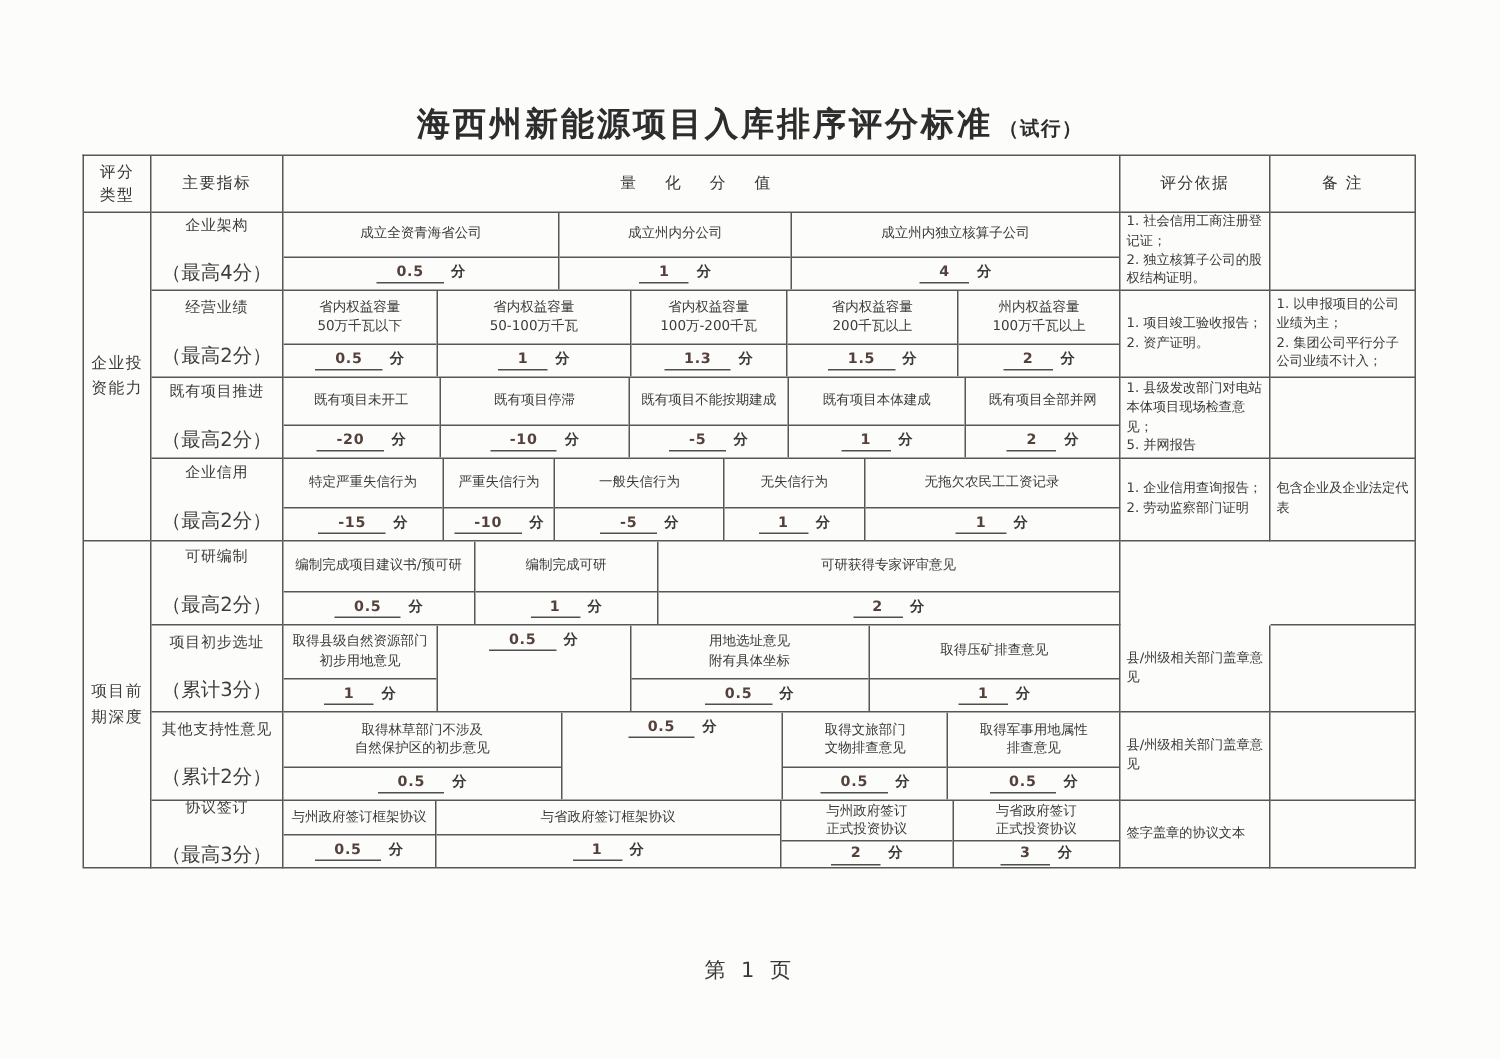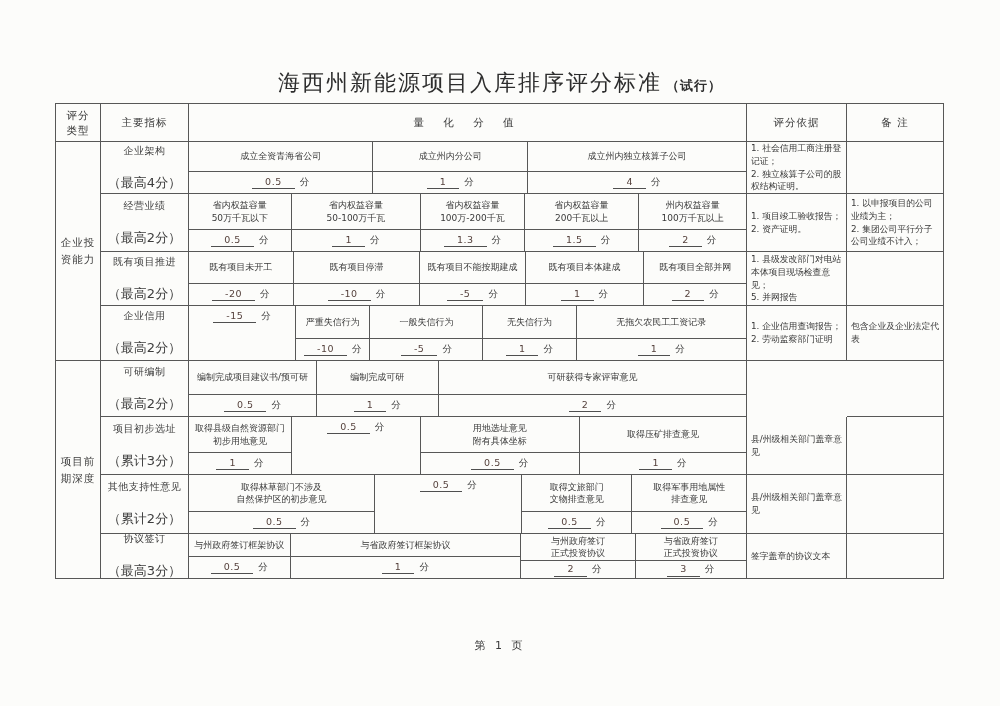--- a/index.html
+++ b/index.html
@@ -6,21 +6,21 @@
   body{
     width:1000px;height:706px;position:relative;overflow:hidden;
     background:#fcfcfa;color:#3d3d3d;
     font-family:"DejaVu Sans","Liberation Sans",sans-serif;
   }
   .title-wrap{
     position:absolute;left:0;top:68px;width:1000px;text-align:center;
     font-family:"Liberation Serif","DejaVu Serif",serif;
     color:#2d2d2d;
   }
-  .title-main{font-size:22px;font-weight:normal;letter-spacing:2px;}
+  .title-main{font-size:22px;font-weight:bold;letter-spacing:2px;}
   .title-suffix{font-size:13px;font-weight:bold;letter-spacing:1px;}
   .grid{
     position:absolute;left:55px;top:103px;
     display:grid;
     grid-template-columns:45px 88px 558px 100px 97px;
     grid-template-rows:38px 52px 58px 54px 55px 56px 58px 59px 45px;
     border-left:1px solid #575757;border-top:1px solid #575757;
   }
   .c{
     border-right:1px solid #575757;border-bottom:1px solid #575757;
@@ -34,33 +34,33 @@
   .ind-name{font-size:10px;letter-spacing:.5px;}
   .ind-note{font-size:13px;margin-top:3px;}
   .strip{padding:0;align-items:stretch;}
   .sc{display:flex;flex-direction:column;border-right:1px solid #575757;min-width:0;}
   .sc:last-child{border-right:none;}
   .sc-l{
     flex:1;border-bottom:1px solid #575757;
     display:flex;align-items:center;justify-content:center;
     font-size:9px;line-height:1.35;white-space:pre-line;padding:1px 2px;color:#3a3a3a;
   }
-  .sc-v{height:21px;display:flex;align-items:center;justify-content:center;font-size:9.5px;}
+  .sc-v{height:21px;display:flex;align-items:center;justify-content:center;font-size:9.5px;font-weight:bold;}
   .num{
     border-bottom:1px solid #4f4f4f;padding:0 13px;margin-right:5px;
     color:#55413c;letter-spacing:.5px;
   }
   .unit{color:#3a3a3a;}
   .basis,.remark{
     justify-content:flex-start;text-align:left;
     font-size:8.8px;line-height:1.45;padding:3px 4px;color:#383838;
   }
   .footer{
     position:absolute;left:0;top:638px;width:1000px;text-align:center;
-    font-size:11px;color:#3a3a3a;letter-spacing:3px;
+    font-size:14px;color:#3a3a3a;letter-spacing:3px;
   }
 </style>
 </head>
 <body>
 
 <div class="title-wrap">
   <span class="title-main">海西州新能源项目入库排序评分标准</span>
   <span class="title-suffix">（试行）</span>
 </div>
 
@@ -175,20 +175,21 @@
   <div class="c remark" style="grid-area:4/5"></div>
 
   <div class="c" style="grid-area:5/2">
     <div>
       <div class="ind-name">企业信用</div>
       <div class="ind-note">（最高2分）</div>
     </div>
   </div>
   <div class="c strip" style="grid-area:5/3">
     <div class="sc" style="flex:107">
+      <div class="sc-l">特定严重失信行为</div>
       <div class="sc-v"><span class="num">-15</span><span class="unit">分</span></div>
     </div>
     <div class="sc" style="flex:74">
       <div class="sc-l">严重失信行为</div>
       <div class="sc-v"><span class="num">-10</span><span class="unit">分</span></div>
     </div>
     <div class="sc" style="flex:113">
       <div class="sc-l">一般失信行为</div>
       <div class="sc-v"><span class="num">-5</span><span class="unit">分</span></div>
     </div>

